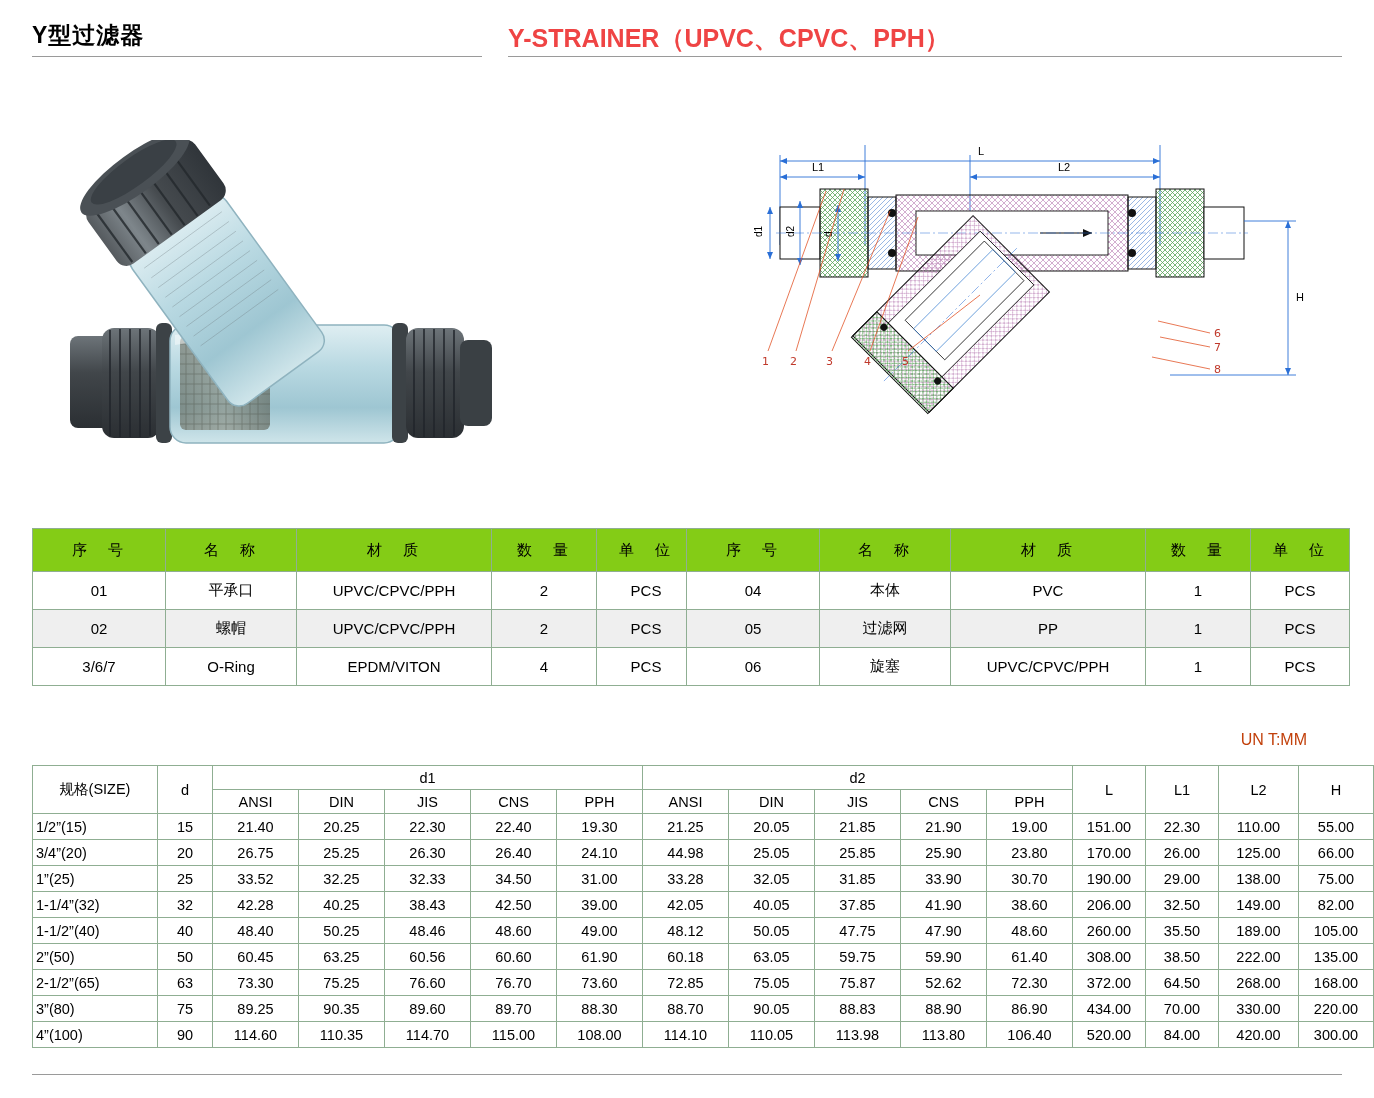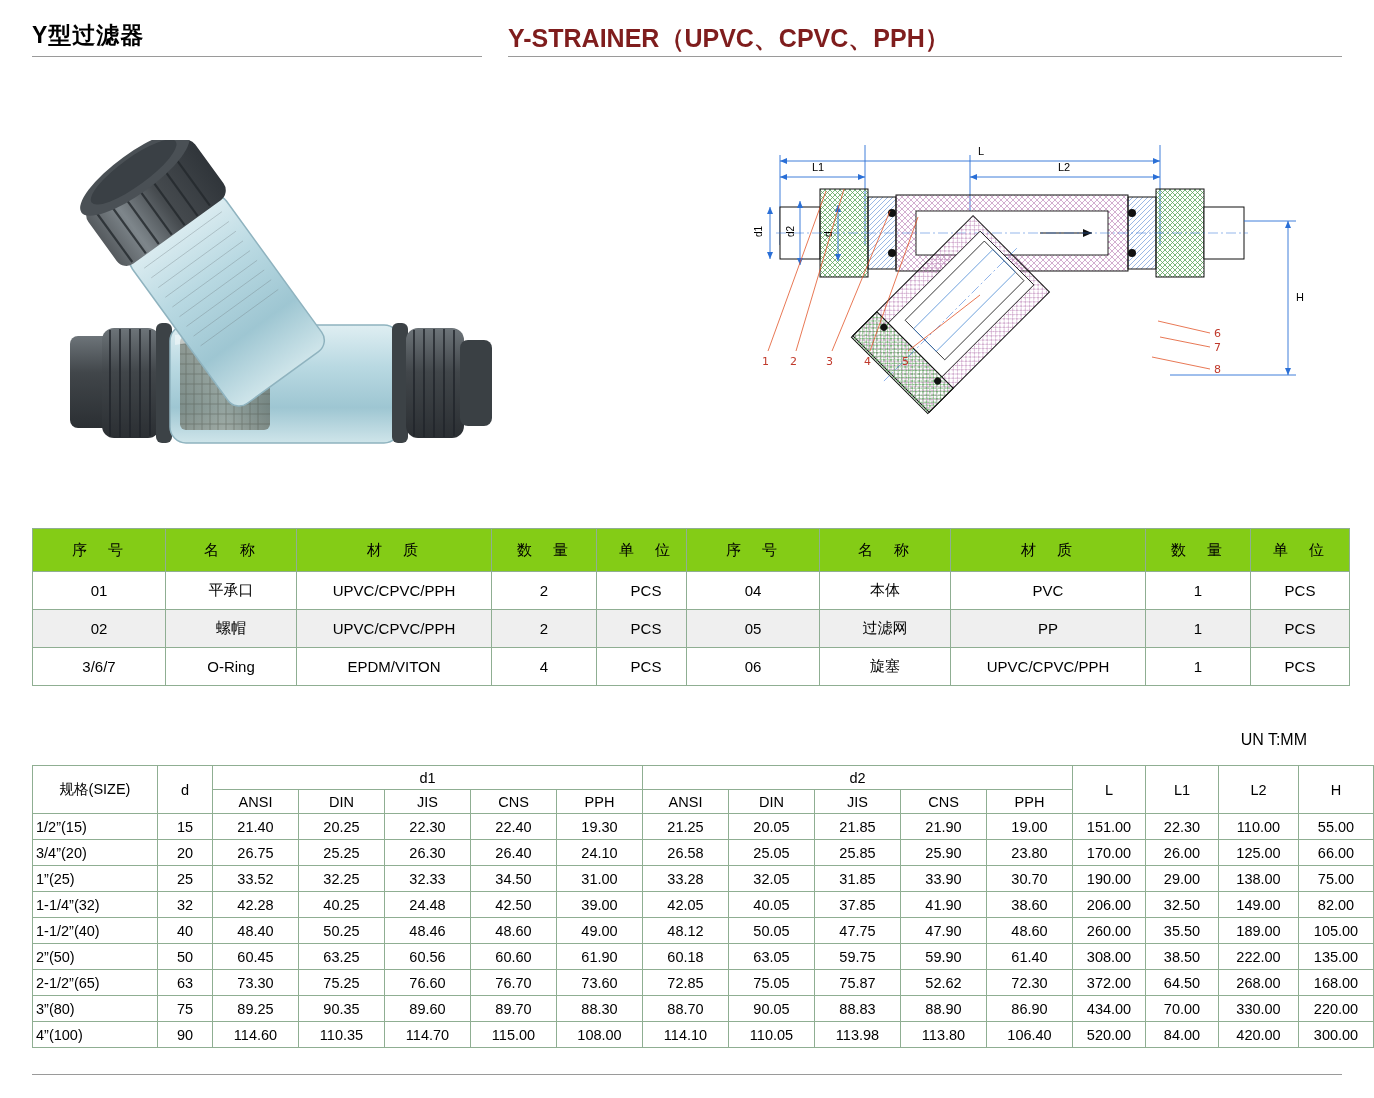--- a/index.html
+++ b/index.html
@@ -41,21 +41,21 @@
     width: 450px;
     height: 1px;
     background: #9a9a9a;
   }
   .header-en {
     position: absolute;
     left: 508px;
     top: 2px;
     font-size: 25px;
     font-weight: bold;
-    color: #7f1d1d;
+    color: #ef4444;
     white-space: nowrap;
   }
   .header-rule2 {
     position: absolute;
     left: 508px;
     top: 36px;
     width: 834px;
     height: 1px;
     background: #9a9a9a;
   }
@@ -126,21 +126,21 @@
   .col-mat-r   { width: 186px; }
   .col-qty-r   { width: 96px; }
   .col-unit-r  { width: 90px; }
 
   
   .unit-note {
     position: absolute;
     right: 67px;
     top: 731px;
     font-size: 16px;
-    color: #000000;
+    color: #c2410c;
   }
 
   
   .size-table {
     position: absolute;
     left: 32px;
     top: 765px;
     border-collapse: collapse;
     font-size: 14px;
   }
@@ -539,21 +539,21 @@
       <td>55.00</td>
     </tr>
     <tr>
       <td class="spec">3/4”(20)</td>
       <td>20</td>
       <td>26.75</td>
       <td>25.25</td>
       <td>26.30</td>
       <td>26.40</td>
       <td>24.10</td>
-      <td>26.58</td>
+      <td>44.98</td>
       <td>25.05</td>
       <td>25.85</td>
       <td>25.90</td>
       <td>23.80</td>
       <td>170.00</td>
       <td>26.00</td>
       <td>125.00</td>
       <td>66.00</td>
     </tr>
     <tr>
@@ -572,21 +572,21 @@
       <td>190.00</td>
       <td>29.00</td>
       <td>138.00</td>
       <td>75.00</td>
     </tr>
     <tr>
       <td class="spec">1-1/4”(32)</td>
       <td>32</td>
       <td>42.28</td>
       <td>40.25</td>
-      <td>24.48</td>
+      <td>38.43</td>
       <td>42.50</td>
       <td>39.00</td>
       <td>42.05</td>
       <td>40.05</td>
       <td>37.85</td>
       <td>41.90</td>
       <td>38.60</td>
       <td>206.00</td>
       <td>32.50</td>
       <td>149.00</td>

